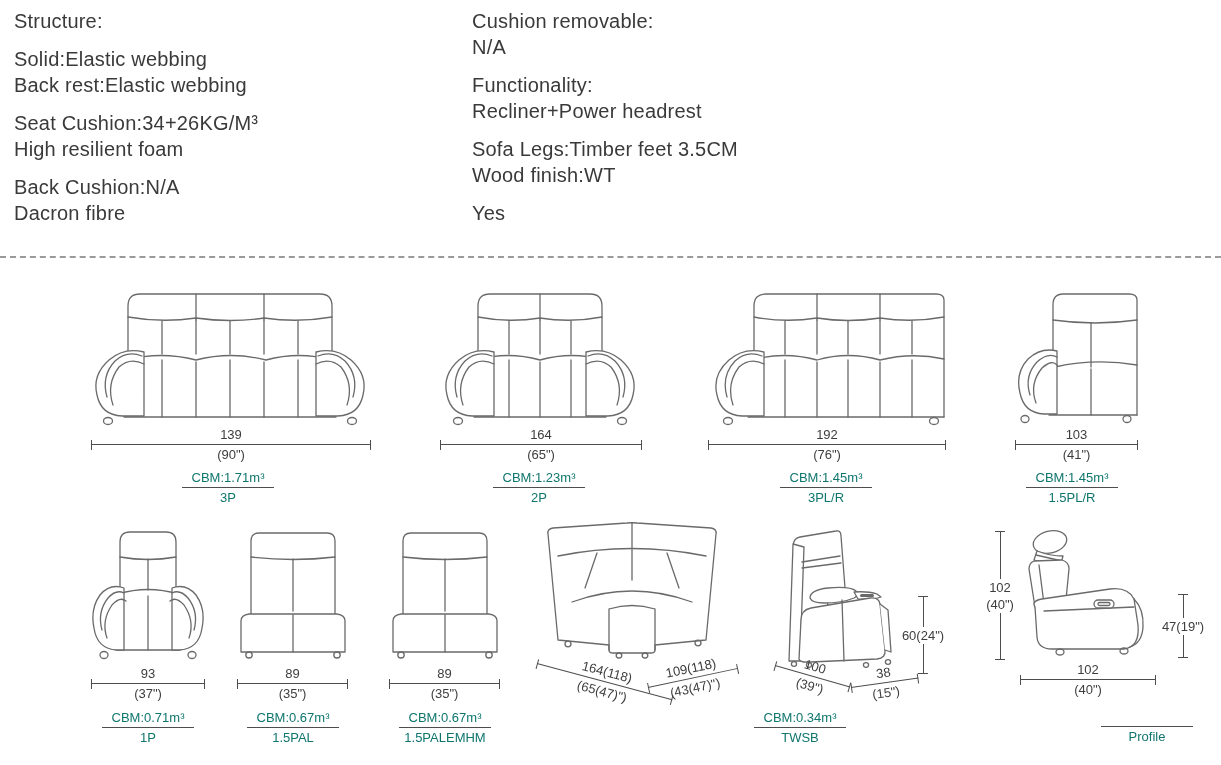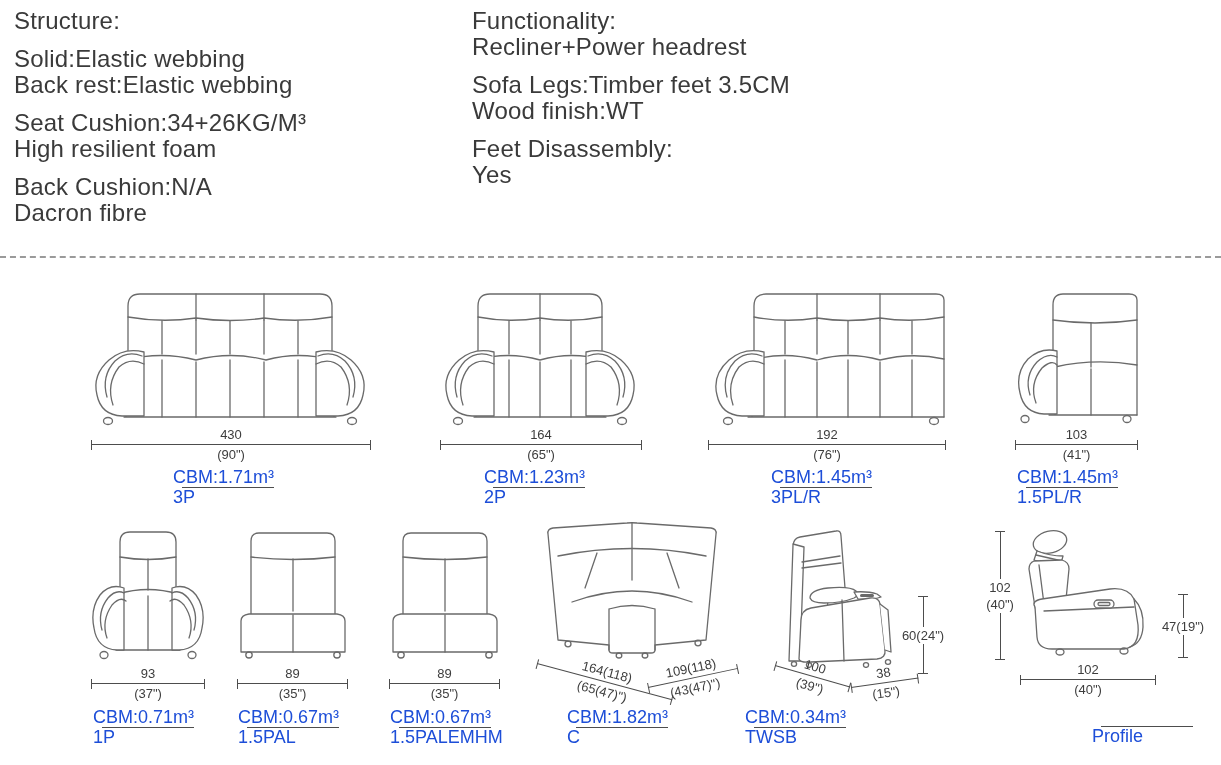--- a/index.html
+++ b/index.html
@@ -3,21 +3,21 @@
 <meta charset="utf-8">
 <style>
   html,body{margin:0;padding:0;background:#fff;}
   body{width:1221px;height:765px;font-family:"Liberation Sans",sans-serif;}
   .page{position:relative;width:1221px;height:765px;background:#fff;overflow:hidden;color:#3a3a3a;}
 
   
   .spec-col{position:absolute;top:8px;}
   .spec-col.left{left:14px;}
   .spec-col.right{left:472px;}
-  .spec-block{margin-bottom:12px;font-size:24px;line-height:26px;letter-spacing:.2px;color:#3a3a3a;}
+  .spec-block{margin-bottom:12px;font-size:20px;line-height:26px;letter-spacing:.2px;color:#3a3a3a;}
 
   .divider{position:absolute;left:0;top:256px;width:1221px;border-top:2px dashed #9a9a9a;}
 
   
   svg.draw{position:absolute;stroke:#6a6a6a;fill:none;stroke-width:1.3;stroke-linecap:round;stroke-linejoin:round;}
 
   
   .dim{position:absolute;font-size:13px;color:#3d3d3d;text-align:center;line-height:15px;}
   .dim .line{position:relative;height:0;border-top:1.3px solid #4d4d4d;margin:2px 0;}
   .dim .line::before,.dim .line::after{content:"";position:absolute;top:-5.5px;width:1.3px;height:10px;background:#4d4d4d;}
@@ -27,21 +27,21 @@
 
   
   .vdim{position:absolute;display:flex;flex-direction:column;align-items:center;font-size:13px;color:#3d3d3d;line-height:15px;text-align:center;}
   .vdim .vline{width:0;border-left:1.3px solid #4d4d4d;flex:1 1 auto;position:relative;}
   .vdim .vline::before{content:"";position:absolute;left:-5.5px;width:10px;height:1.3px;background:#4d4d4d;}
   .vdim .vline.t::before{top:-1px;}
   .vdim .vline.b::before{bottom:-1px;}
   .vdim .vtext{padding:1px 0;}
 
   
-  .cbm{position:absolute;text-align:left;font-size:18px;color:#1d4ed8;line-height:15px;width:110px;}
+  .cbm{position:absolute;text-align:center;font-size:13px;color:#0f766e;line-height:15px;width:110px;}
   .cbm .rule{height:0;border-top:1.3px solid #4d4d4d;margin:2px auto;width:92px;}
 </style>
 </head>
 <body>
 
 <div class="page">
 
   <div class="spec-col left">
     <div class="spec-block">
       <div>Structure:</div>
@@ -55,29 +55,32 @@
       <div>High resilient foam</div>
     </div>
     <div class="spec-block">
       <div>Back Cushion:N/A</div>
       <div>Dacron fibre</div>
     </div>
   </div>
 
   <div class="spec-col right">
     <div class="spec-block">
+      <div>Cushion removable:</div>
+      <div>N/A</div>
+    </div>
+    <div class="spec-block">
       <div>Functionality:</div>
       <div>Recliner+Power headrest</div>
     </div>
     <div class="spec-block">
       <div>Sofa Legs:Timber feet 3.5CM</div>
       <div>Wood finish:WT</div>
     </div>
     <div class="spec-block">
-      <div>Feet Disassembly:</div>
       <div>Yes</div>
     </div>
   </div>
 
   <div class="divider"></div>
 
   <svg class="draw" style="left:88px;top:290px" width="284" height="138" viewBox="0 0 284 138">
     <path d="M40,66 L40,16 Q40,4 52,4 L232,4 Q244,4 244,16 L244,66"></path>
     <path d="M108,4 V30 M176,4 V30"></path>
     <path d="M40,27 Q74,33 108,28 Q142,33 176,28 Q210,33 244,27"></path>
@@ -86,21 +89,21 @@
     <path d="M38,70 V127 M246,70 V127 M36,127 H248"></path>
     <path d="M74,70 V127 M108,72 V127 M142,70 V127 M176,72 V127 M210,70 V127"></path>
     <path d="M56,62 Q36,57 21,70 Q4,85 9,105 Q13,125 34,126 L56,126 Z" fill="#fff"></path>
     <path d="M19,107 Q13,86 27,71 Q39,60 54,66 M25,115 Q18,94 31,77 Q42,67 56,74"></path>
     <path d="M228,62 Q248,57 263,70 Q280,85 275,105 Q271,125 250,126 L228,126 Z" fill="#fff"></path>
     <path d="M265,107 Q271,86 257,71 Q245,60 230,66 M259,115 Q266,94 253,77 Q242,67 228,74"></path>
     <ellipse cx="20" cy="131" rx="4.5" ry="3.5"></ellipse>
       <ellipse cx="264" cy="131" rx="4.5" ry="3.5"></ellipse>
   </svg>
   <div class="dim" style="left:91px;top:427px;width:280px">
-    <div>430</div>
+    <div>139</div>
     <div class="line"></div>
     <div>(90")</div>
   </div>
   <div class="cbm" style="left:173px;top:470px">
     <div>CBM:1.71m³</div>
     <div class="rule"></div>
     <div>3P</div>
   </div>
 
   <svg class="draw" style="left:438px;top:290px" width="204" height="138" viewBox="0 0 204 138">
@@ -256,25 +259,20 @@
   <div class="dim adim" style="left:537px;top:646px;width:140px;transform:rotate(15deg)">
     <div>164(118)</div>
     <div class="line"></div>
     <div>(65(47)")</div>
   </div>
   <div class="dim adim" style="left:648px;top:670px;width:92px;transform:rotate(-12deg)">
     <div>109(118)</div>
     <div class="line"></div>
     <div>(43(47)")</div>
   </div>
-  <div class="cbm" style="left:567px;top:710px">
-    <div>CBM:1.82m³</div>
-    <div class="rule"></div>
-    <div>C</div>
-  </div>
 
   <svg class="draw" style="left:780px;top:528px" width="118" height="140" viewBox="0 0 118 140">
     <path d="M9,133 L13,17 Q14,10 20,9 L56,3 Q61,2 61,8 L65,60 Q65,66 59,68 L48,70 L44,133 Z" fill="#fff"></path>
     <path d="M24,19 L20,131 M13,16 L24,19"></path>
     <path d="M22,34 L60,28 M22,40 L61,35"></path>
     <path d="M30,70 Q30,62 48,60 Q70,58 76,63 Q80,67 74,70 Q62,75 44,75 Q32,75 30,70 Z" fill="#fff"></path>
     <path d="M74,64 Q88,63 97,66 L101,69 Q93,72 78,71 Z" fill="#fff"></path>
     <rect x="80" y="66" width="14" height="3" rx="1.5" fill="#6a6a6a" stroke="none"></rect>
     <path d="M19,131 L21,92 Q21,82 31,80 L90,70 Q99,69 100,76 L105,122 Q106,130 97,131 L31,134 Q20,135 19,131 Z" fill="#fff"></path>
     <path d="M62,72 L64,133"></path>

